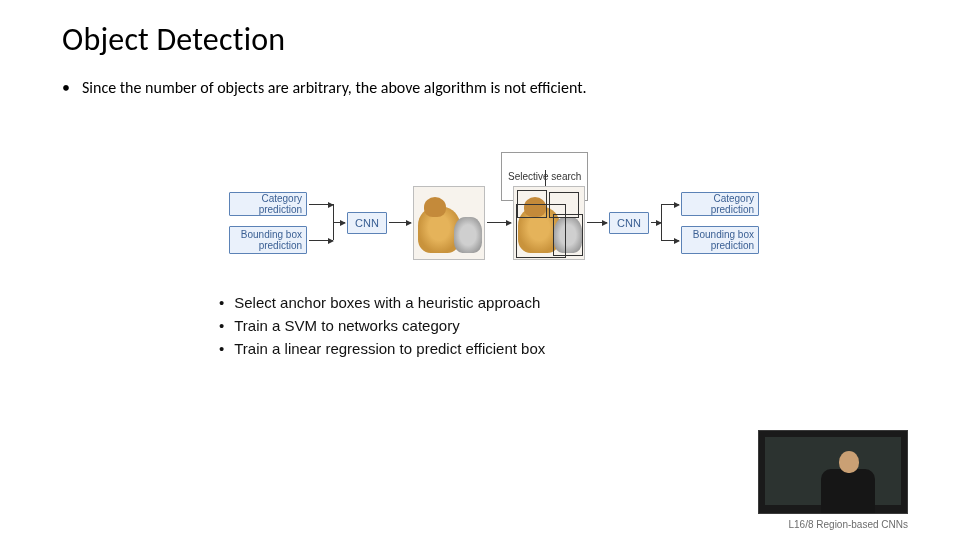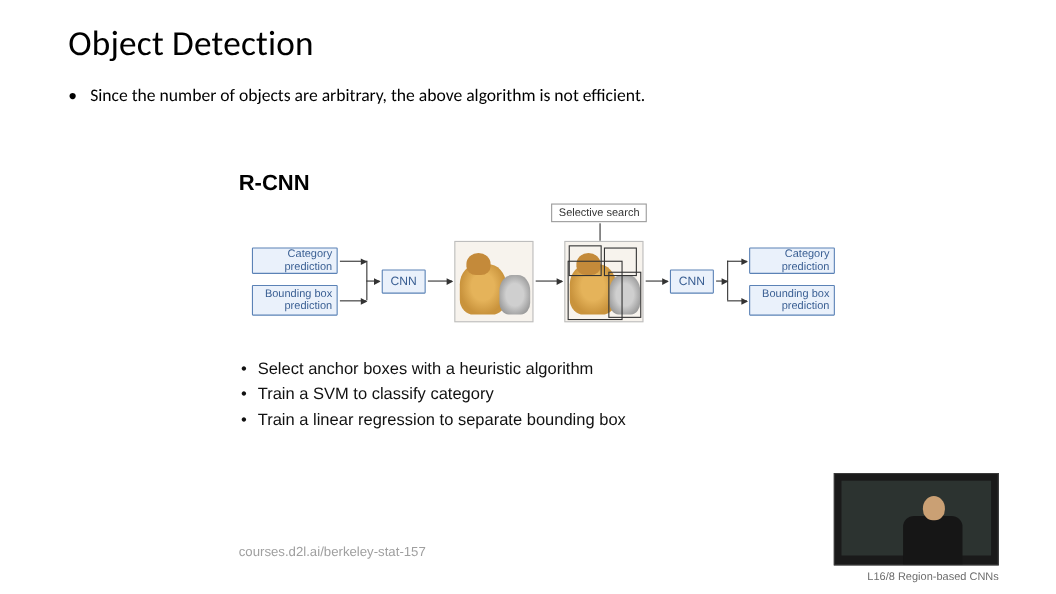--- a/index.html
+++ b/index.html
@@ -8,21 +8,21 @@
   .title { font-size: 32px; font-weight: 400; letter-spacing: 0.2px; color: #000; margin: 2px 0 16px 14px; }
   .bullets { list-style: none; padding: 0 0 0 14px; }
   .bullets li { font-size: 16px; line-height: 1.6; color: #000; margin-bottom: 6px; }
   .bullets li::before { content: "•"; margin-right: 12px; color: #000; }
   .subslide { position: absolute; left: 195px; top: 150px; width: 590px; height: 360px; background: #fff; }
   .sub-title { font-family: Arial, sans-serif; font-weight: 700; font-size: 20px; color: #000; margin: 6px 0 4px 22px; }
   .diagram { position: relative; width: 540px; height: 136px; margin: 0 0 8px 34px; }
   .box { position: absolute; border: 1px solid #5b82b6; background: #eaf1fb; font-family: Arial, sans-serif; font-size: 10px; color: #3a5f93; text-align: right; display: flex; align-items: center; justify-content: center; padding: 2px 4px; border-radius: 1px; }
   .box.cnn { width: 40px; height: 22px; font-size: 11px; }
   .img-box { position: absolute; border: 1px solid #bdbdbd; background: #f7f3ed; }
-  .ss-label { position: absolute; border: 1px solid #9a9a9a; background: #fff; font-family: Arial, sans-serif; font-size: 10px; color: #333; padding: 2px 6px; }
+  .ss-label { position: absolute; border: 1px solid #9a9a9a; background: #fff; font-family: Arial, sans-serif; font-size: 10px; color: #333; padding: 18px 6px; }
   .arrow { position: absolute; height: 0; border-top: 1.2px solid #333; }
   .arrow::after { content: ""; position: absolute; right: -1px; top: -3.5px; border-left: 6px solid #333; border-top: 3.5px solid transparent; border-bottom: 3.5px solid transparent; }
   
   .dog { position: absolute; background: radial-gradient(ellipse at 50% 45%, #e5b35a 35%, #c9933c 70%); border-radius: 40% 40% 30% 30%; }
   .cat { position: absolute; background: radial-gradient(ellipse at 50% 50%, #cfcfcf 40%, #9a9a9a 80%); border-radius: 40% 40% 30% 30%; }
   .dog-head { position: absolute; background: #c48a3a; border-radius: 50% 50% 40% 40%; }
   .roi { position: absolute; outline: 1.3px solid #333; }
   .sub-bullets { list-style: none; padding: 0 0 0 20px; font-family: Arial, sans-serif; }
   .sub-bullets li { font-size: 15px; color: #111; margin: 6px 0; }
   .sub-bullets li::before { content: "•"; margin: 0 10px 0 4px; }
@@ -37,21 +37,20 @@
 </head>
 <body>
 
 <div class="slide">
   <h1 class="title">Object Detection</h1>
   <ul class="bullets">
     <li>Since the number of objects are arbitrary, the above algorithm is not efficient.</li>
   </ul>
 
   <div class="subslide">
-    <div class="sub-title">R-CNN</div>
 
     <div class="diagram">
 
       <div class="box" style="left:0; top:42px; width:78px; height:24px;">Category prediction</div>
       <div class="box" style="left:0; top:76px; width:78px; height:28px;">Bounding box prediction</div>
 
       <div class="arrow" style="left:80px; top:54px; width:24px;"></div>
       <div class="arrow" style="left:80px; top:90px; width:24px;"></div>
       <div class="vline" style="left:104px; top:54px; height:36px;"></div>
       <div class="arrow" style="left:104px; top:72px; width:12px;"></div>
@@ -88,26 +87,25 @@
       <div class="arrow" style="left:422px; top:72px; width:10px;"></div>
       <div class="vline" style="left:432px; top:54px; height:36px;"></div>
       <div class="arrow" style="left:432px; top:54px; width:18px;"></div>
       <div class="arrow" style="left:432px; top:90px; width:18px;"></div>
 
       <div class="box" style="left:452px; top:42px; width:78px; height:24px;">Category prediction</div>
       <div class="box" style="left:452px; top:76px; width:78px; height:28px;">Bounding box prediction</div>
     </div>
 
     <ul class="sub-bullets">
-      <li>Select anchor boxes with a heuristic algorithm</li>
-      <li>Train a SVM to classify category</li>
-      <li>Train a linear regression to separate bounding box</li>
+      <li>Select anchor boxes with a heuristic approach</li>
+      <li>Train a SVM to networks category</li>
+      <li>Train a linear regression to predict efficient box</li>
     </ul>
 
-    <div class="foot">courses.d2l.ai/berkeley-stat-157</div>
   </div>
 
   <div class="lecturer">
     <div class="blackboard"></div>
     <div class="person-body"></div>
     <div class="person-head"></div>
   </div>
   <div class="caption">L16/8 Region-based CNNs</div>
 </div>
 

